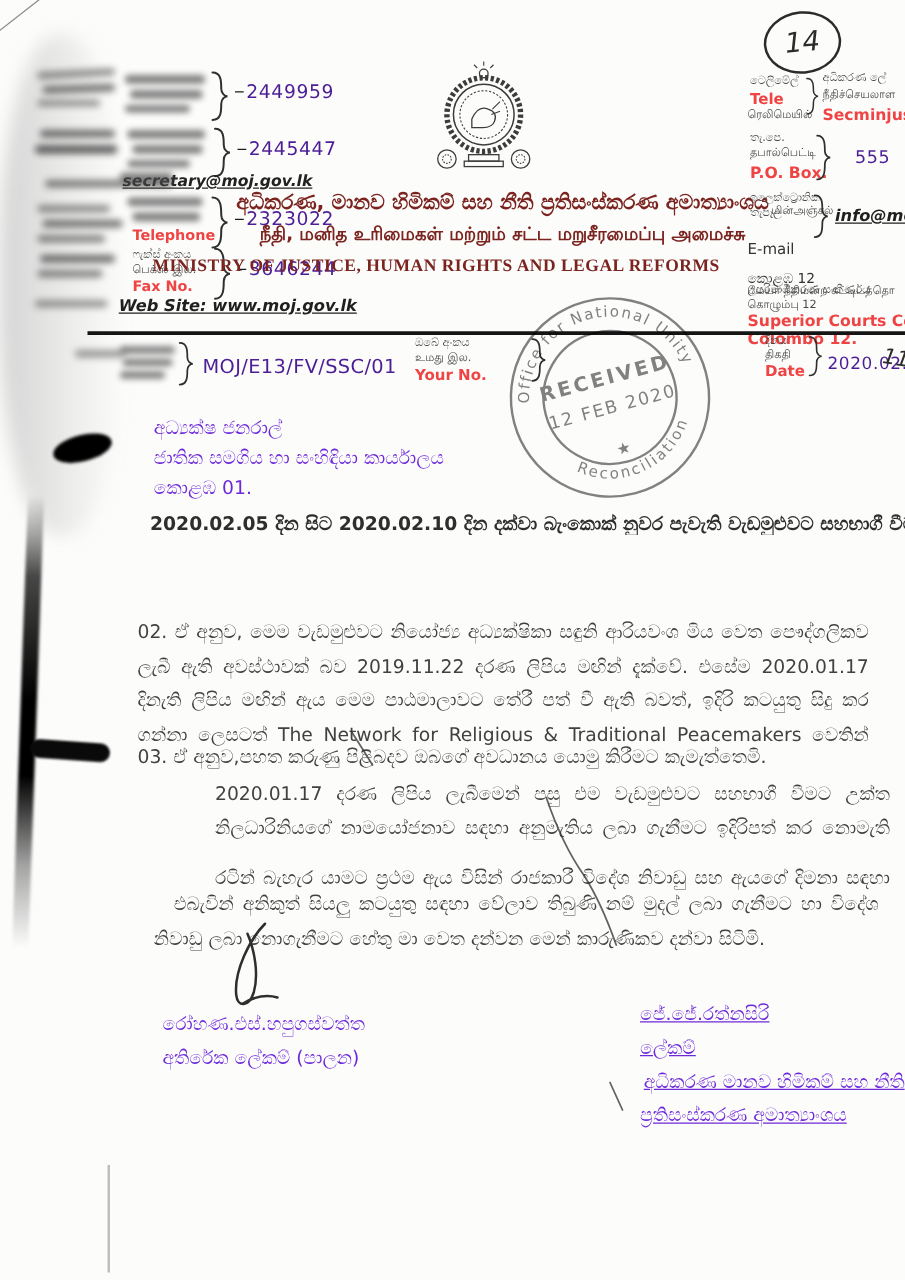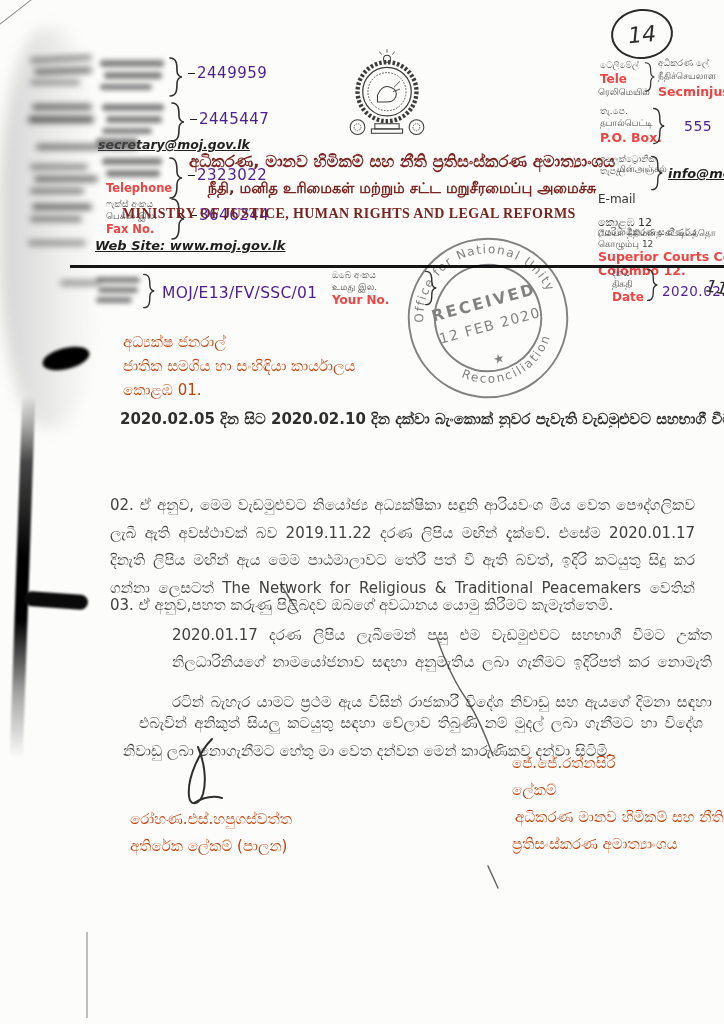--- a/index.html
+++ b/index.html
@@ -12,21 +12,21 @@
   .brace{display:block;}
   .brace path{fill:none;stroke:#2f2f2f;stroke-width:1.6;stroke-linecap:round;}
   .dash{display:inline-block;width:7px;border-top:1.8px solid #1d1d1d;vertical-align:middle;margin-right:2px;}
   .maroon{color:#7b241f;}
   .ministry-si{font-size:16.5px;font-weight:bold;white-space:nowrap;text-align:center;}
   .ministry-ta{font-size:14.5px;font-weight:bold;white-space:nowrap;text-align:center;}
   .ministry-en{font-size:14px;font-weight:bold;letter-spacing:.4px;white-space:nowrap;text-align:left;font-family:Liberation Serif, serif;}
   .body-text{font-size:15px;line-height:27.5px;color:#414141;text-align:justify;overflow:hidden;}
   .subject{font-size:15px;font-weight:bold;color:#2e2e2e;text-decoration:underline;text-underline-offset:4px;
            white-space:nowrap;overflow:hidden;width:604px;}
-  .sig{font-size:15px;color:#c2410c;white-space:nowrap;}
+  .sig{font-size:15px;color:#6d28d9;white-space:nowrap;}
   .hand{font-style:italic;color:#2c2c2c;}
   
   .smear-band{left:0;top:28px;width:100px;height:400px;border-radius:45%;
       background:linear-gradient(to right, rgba(110,110,110,.28), rgba(140,140,140,.14) 55%, rgba(160,160,160,0));
       filter:blur(7px);}
   .smear-line{background:#3a3a3a;filter:blur(3px);border-radius:4px;opacity:.55;}
   .ink-streak{left:16px;top:396px;width:13px;height:362px;transform:rotate(2deg);filter:blur(1.3px);
       background:linear-gradient(to bottom, rgba(0,0,0,0), rgba(10,10,10,.75) 18%, #000 45%, #000 62%, rgba(0,0,0,.35) 82%, rgba(0,0,0,0));}
   .ink-arm{left:24px;top:593px;width:64px;height:15px;background:#0a0a0a;border-radius:8px;filter:blur(1px);transform:rotate(4deg);}
   .ink-blob{left:42px;top:348px;width:48px;height:21px;background:#000;border-radius:50%;filter:blur(1.4px);transform:rotate(-14deg);}
@@ -230,20 +230,20 @@
     </g>
   </svg>
 
   <svg class="abs" style="left:148px;top:733px;" width="110" height="80" viewBox="0 0 110 80">
     <path d="M64,6 C52,18 39,44 41,63 C42,73 51,73 55,61 C59,47 56,28 50,14 M46,70 q15,-9 28,-5" fill="none" stroke="#2e2e2e" stroke-width="2" stroke-linecap="round"></path>
   </svg>
   <div class="abs sig" style="left:130px;top:806px;line-height:27px;">
     <div>රෝහණ.එස්.හපුගස්වත්ත</div>
     <div>අතිරේක ලේකම් (පාලන)</div>
   </div>
-  <div class="abs sig" style="left:512px;top:750px;line-height:27px;">
+  <div class="abs sig" style="left:512px;top:798px;line-height:27px;text-decoration:underline;">
     <div>ජේ.ජේ.රත්නසිරි</div>
     <div>ලේකම්</div>
     <div style="padding-left:3px;">අධිකරණ මානව හිමිකම් සහ නීති</div>
     <div>ප්‍රතිසංස්කරණ අමාත්‍යාංශය</div>
   </div>
 
 </div>
 
 </body></html>

